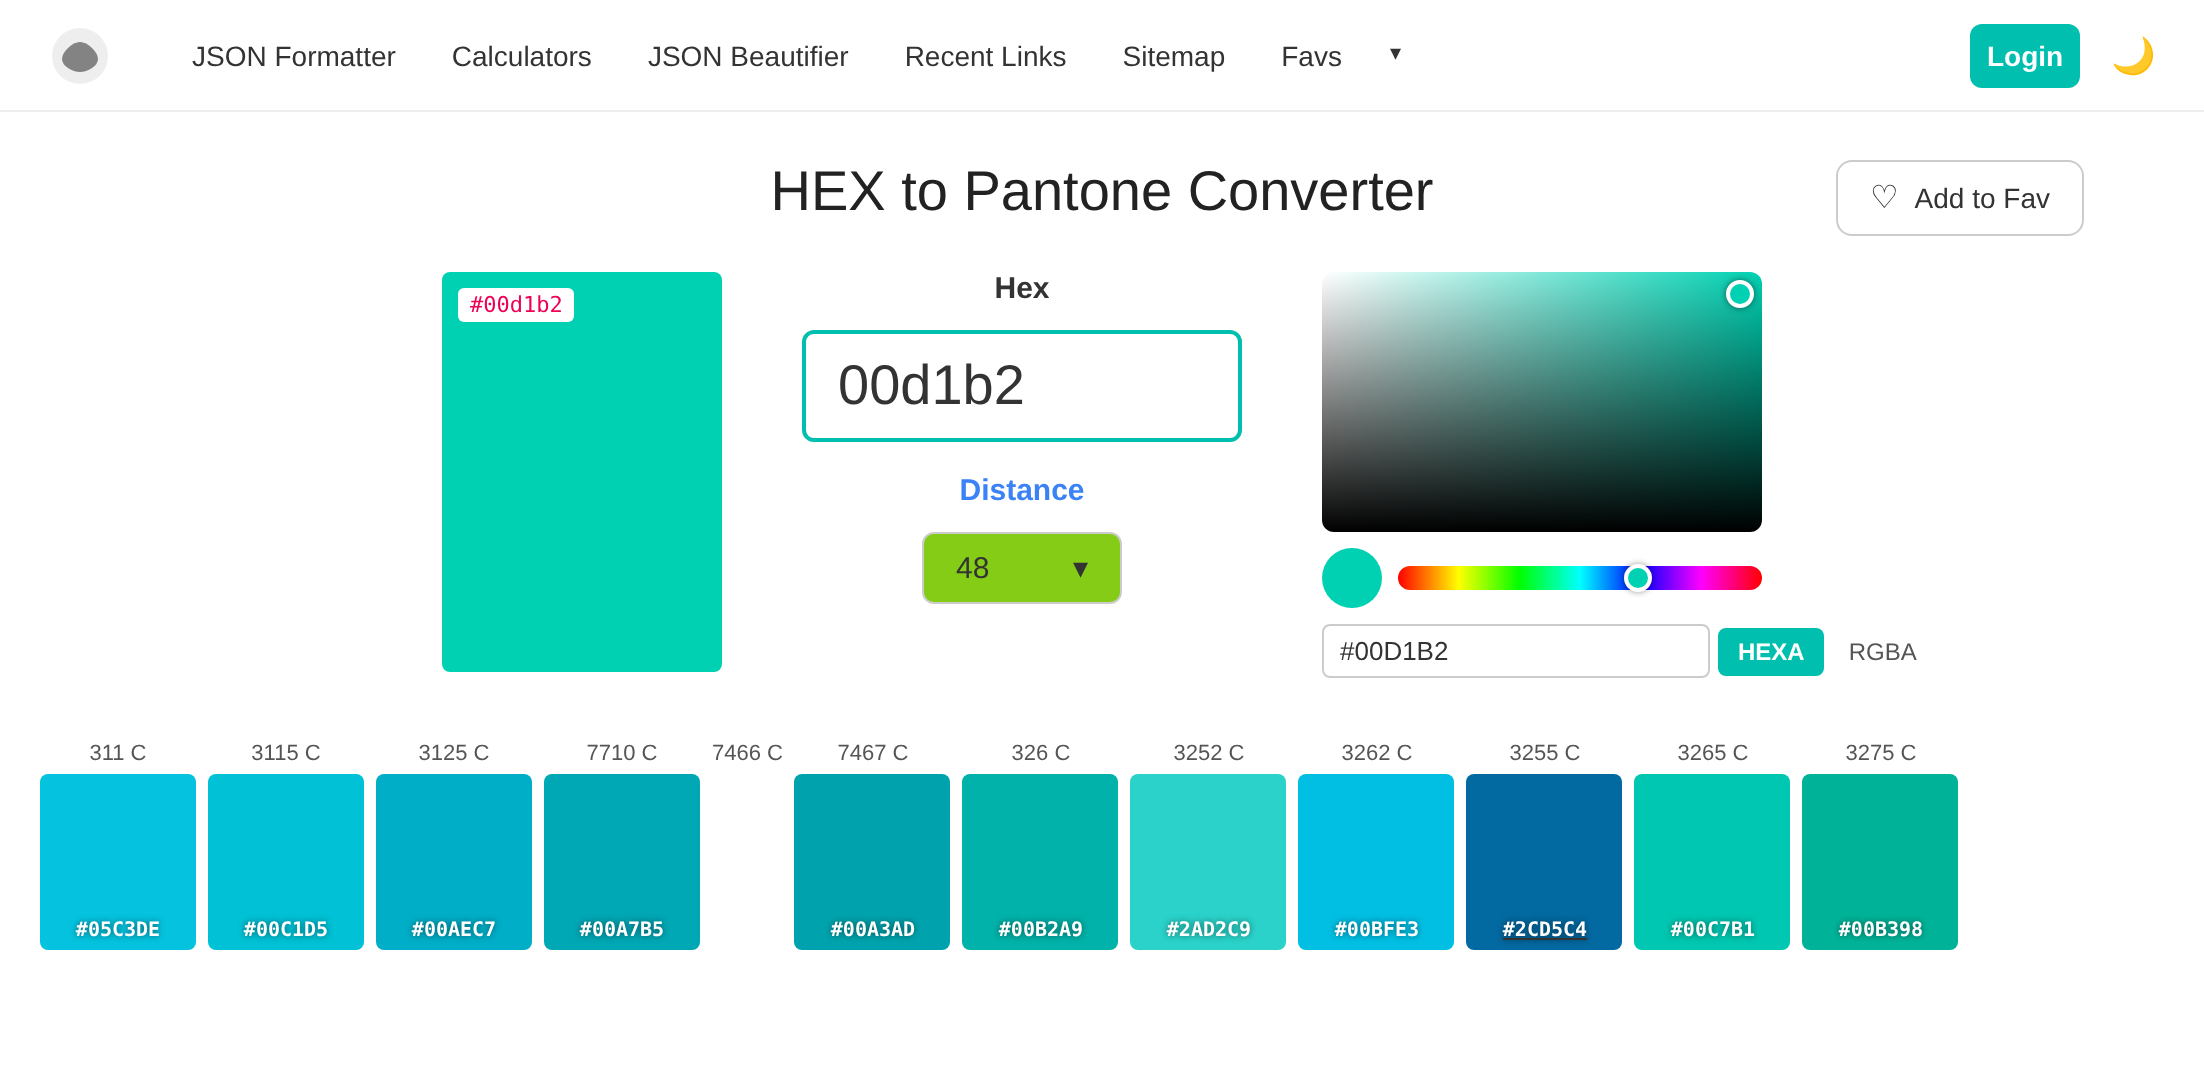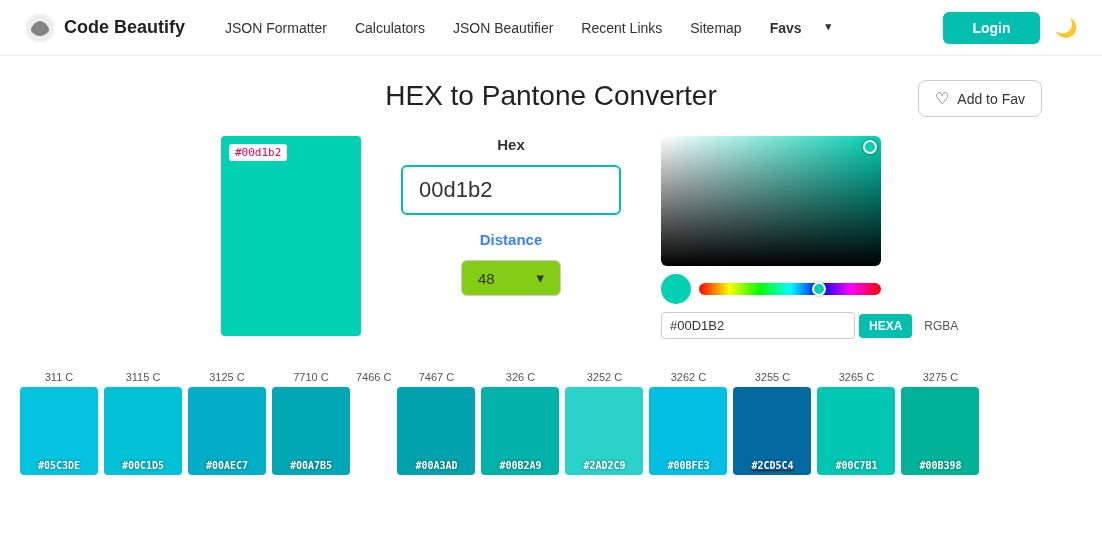--- a/index.html
+++ b/index.html
@@ -4,42 +4,42 @@
   <style>
     * { box-sizing: border-box; margin: 0; padding: 0; }
     body { font-family: Arial, sans-serif; background: #fff; color: #333; width: 1102px; min-height: 544px; overflow-x: hidden; }
 
     
     nav { display: flex; align-items: center; padding: 0 24px; height: 56px; border-bottom: 1px solid #eee; }
     .nav-logo { display: flex; align-items: center; gap: 8px; font-size: 18px; font-weight: bold; color: #222; margin-right: 40px; }
     .nav-logo-icon { width: 32px; height: 32px; }
     .nav-links { display: flex; gap: 28px; flex: 1; }
     .nav-link { font-size: 14px; color: #333; cursor: pointer; text-decoration: none; }
-    .nav-favs { display: flex; align-items: flex-start; gap: 20px; font-weight: bold; }
+    .nav-favs { display: flex; align-items: flex-start; gap: 20px; }
     .nav-right { display: flex; align-items: center; gap: 16px; margin-left: auto; }
-    .login-btn { background: #00bfae; color: #fff; border: none; border-radius: 6px; padding: 8px 29px; font-size: 14px; cursor: pointer; font-weight: bold; }
+    .login-btn { background: #00bfae; color: #fff; border: none; border-radius: 6px; padding: 8px 8px; font-size: 14px; cursor: pointer; font-weight: bold; }
     .dark-btn { background: none; border: none; cursor: pointer; font-size: 18px; color: #555; }
 
     
     .main { display: flex; flex-direction: column; align-items: center; padding: 24px 0 16px; position: relative; }
     .page-title { font-size: 28px; font-weight: normal; margin-bottom: 24px; color: #222; }
     .add-to-fav { position: absolute; top: 24px; right: 60px; display: flex; align-items: center; gap: 8px; border: 1px solid #ccc; border-radius: 8px; padding: 8px 16px; cursor: pointer; font-size: 14px; background: #fff; color: #333; }
 
     
     .center-area { display: flex; align-items: flex-start; gap: 40px; width: 100%; padding: 0 40px; justify-content: center; }
 
     
     .color-preview-wrap { display: flex; flex-direction: column; align-items: center; }
     .color-preview-box { width: 140px; height: 200px; background: #00d1b2; border-radius: 4px; position: relative; display: flex; align-items: flex-start; justify-content: flex-start; padding: 8px; }
     .color-hex-label { background: #fff; color: #e05; font-size: 11px; padding: 2px 6px; border-radius: 3px; font-family: monospace; }
 
     
     .input-section { display: flex; flex-direction: column; align-items: center; gap: 12px; }
     .input-label { font-size: 15px; font-weight: bold; color: #333; }
-    .hex-input { border: 2px solid #00bfae; border-radius: 6px; padding: 10px 16px; font-size: 22px; width: 220px; color: #333; outline: none; text-align: left; }
+    .hex-input { border: 2px solid #00bfae; border-radius: 6px; padding: 10px 16px; font-size: 28px; width: 220px; color: #333; outline: none; text-align: left; }
     .distance-label { font-size: 15px; font-weight: bold; color: #3b82f6; margin-top: 4px; }
     .distance-select { border: 1px solid #ccc; border-radius: 6px; padding: 8px 16px; font-size: 15px; width: 100px; cursor: pointer; background: #84cc16; display: flex; align-items: center; justify-content: space-between; }
 
     
     .color-picker-wrap { display: flex; flex-direction: column; gap: 8px; width: 220px; }
     .gradient-box { width: 220px; height: 130px; border-radius: 6px; position: relative; background: linear-gradient(to bottom, transparent, #000), linear-gradient(to right, #fff, #00d1b2); cursor: crosshair; }
     .gradient-dot { width: 14px; height: 14px; border-radius: 50%; border: 2px solid #fff; position: absolute; top: 4px; right: 4px; background: #00d1b2; box-shadow: 0 0 3px rgba(0,0,0,0.5); }
     .hue-row { display: flex; align-items: center; gap: 8px; }
     .hue-swatch { width: 30px; height: 30px; border-radius: 50%; background: #00d1b2; flex-shrink: 0; }
     .hue-slider-wrap { flex: 1; height: 12px; border-radius: 6px; background: linear-gradient(to right, #f00, #ff0, #0f0, #0ff, #00f, #f0f, #f00); position: relative; cursor: pointer; }
@@ -59,21 +59,20 @@
   </style>
 </head>
 <body>
 
 <nav>
   <div class="nav-logo">
     <svg class="nav-logo-icon" viewBox="0 0 32 32" fill="none" xmlns="http://www.w3.org/2000/svg">
       <circle cx="16" cy="16" r="14" fill="#eee"></circle>
       <path d="M10 12 Q16 6 22 12 Q28 18 22 22 Q16 26 10 22 Q4 18 10 12Z" fill="#555" opacity="0.7"></path>
     </svg>
-    <span>Code Beautify</span>
   </div>
   <div class="nav-links">
     <a class="nav-link">JSON Formatter</a>
     <a class="nav-link">Calculators</a>
     <a class="nav-link">JSON Beautifier</a>
     <a class="nav-link">Recent Links</a>
     <a class="nav-link">Sitemap</a>
     <a class="nav-link nav-favs">
       <span>Favs</span>
       <span style="font-size:11px; margin-left:4px;">▾</span>

